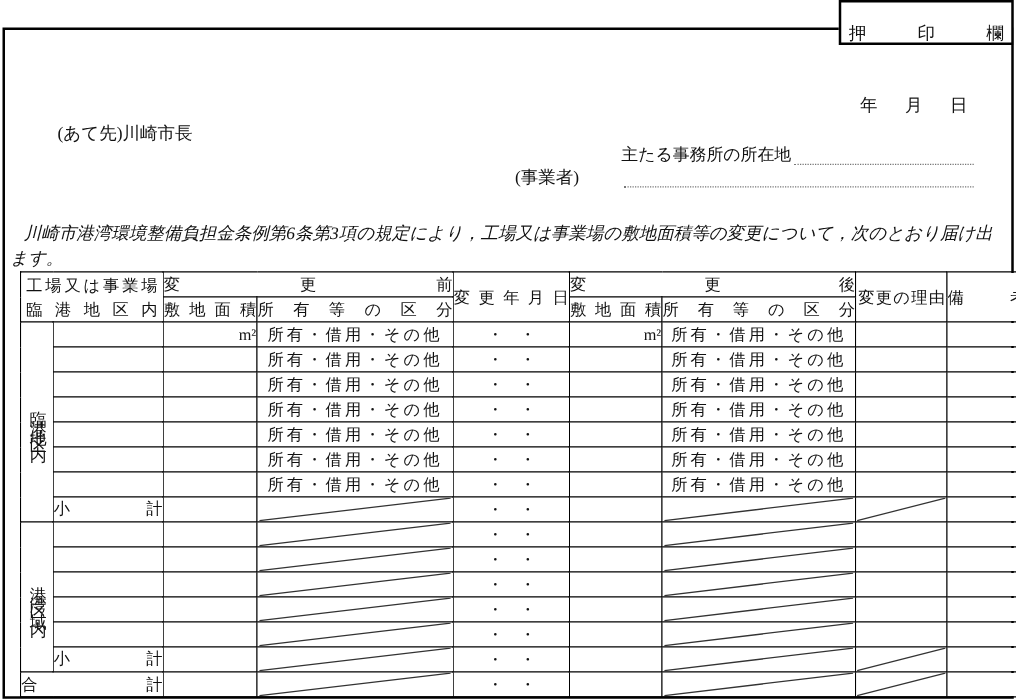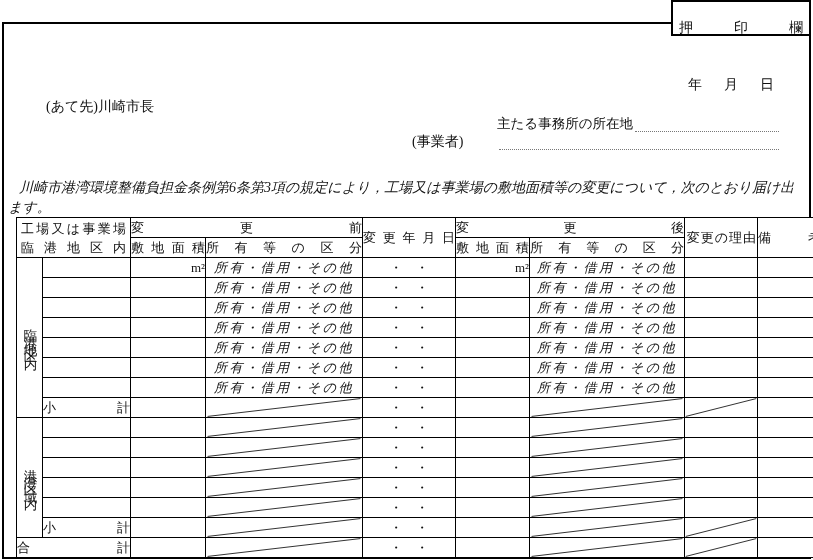--- a/index.html
+++ b/index.html
@@ -59,24 +59,24 @@
   td.hd-area{ padding:0 2px; }
   td.hd-class{ padding:0 6px; }
   td.hd-date{ padding:0 5px; }
   td.hd-reason{ text-align:right; letter-spacing:1px; }
   td.hd-remarks{ padding:0 7px; }
   td.section-cell{ text-align:center; }
   td.section-cell span{
     writing-mode:vertical-rl; text-orientation:upright;
     letter-spacing:7px; font-size:13.5px; line-height:26px;
   }
-  td.lbl-sub{ padding:0 6px; }
+  td.lbl-sub{ padding:0 6px;font-family:Liberation Mono, monospace; }
   td.lbl-total{ padding:0 8px 0 6px; }
   td.area{ text-align:right; padding-right:12px; font-size:12.5px; }
-  td.klass{ text-align:center; letter-spacing:2.5px; font-size:12.5px;font-style:italic; }
+  td.klass{ text-align:center; letter-spacing:2.5px; font-size:12.5px; }
   td.date{ text-align:center; font-size:12px; }
   svg.diag{ position:absolute; left:0; top:0; width:100%; height:100%; display:block; }
 </style>
 </head>
 <body>
 
 <div class="stamp-box">押印欄</div>
 
 <div class="doc">
   <div class="date-line">年　月　日</div>

